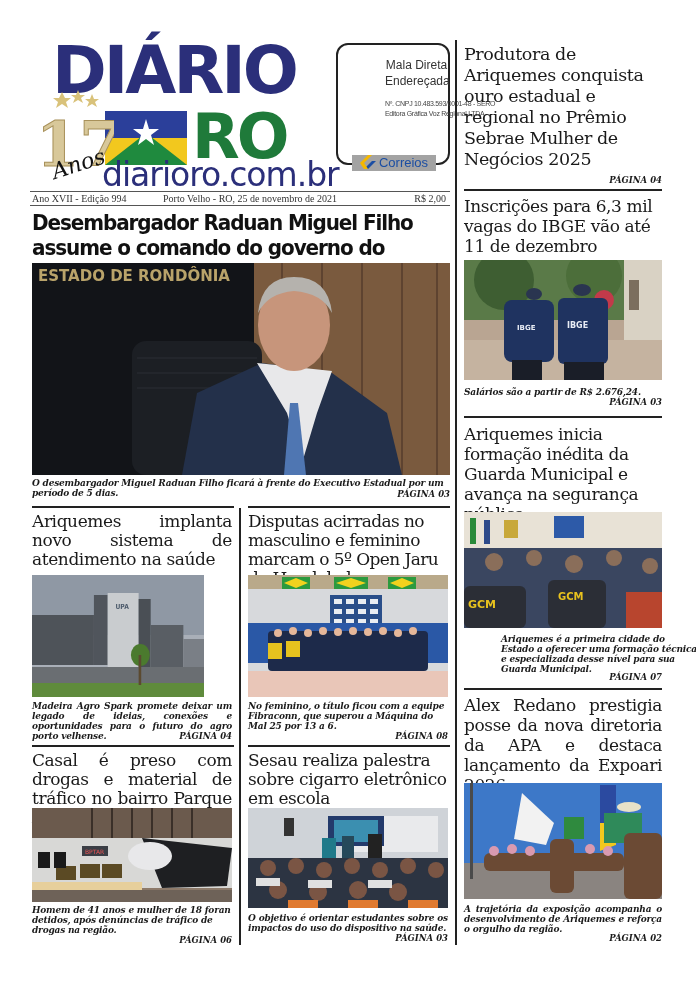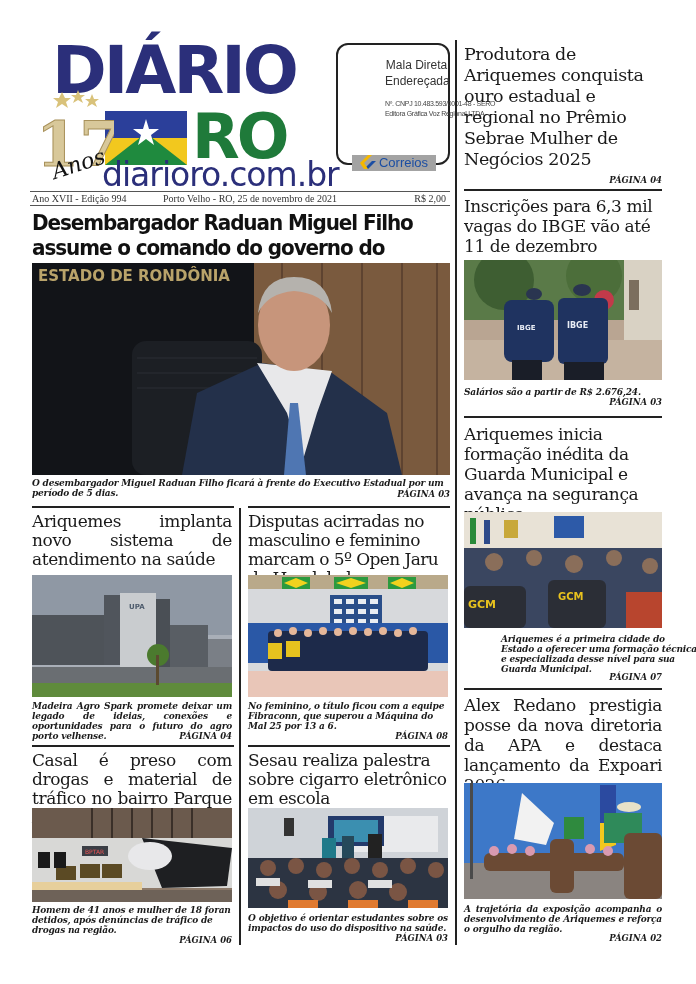--- a/index.html
+++ b/index.html
@@ -161,21 +161,21 @@
     <path d="M226 50 Q230 14 262 14 Q296 14 300 50 Q290 30 262 28 Q236 30 226 50 Z" fill="#b5b2ad"></path>
   </svg>
 </div>
 <div class="abs caption" style="left:32px; top:478px; width:418px;">O desembargador Miguel Raduan Filho ficará à frente do Executivo Estadual por um período de 5 dias.</div>
 <div class="abs pg" style="left:32px; top:489px; width:418px;">PÁGINA 03</div>
 
 <div class="abs hrule" style="left:32px; top:506px; width:202px;"></div>
 <div class="abs hrule" style="left:248px; top:506px; width:202px;"></div>
 
 <div class="abs hl justify" style="left:32px; top:512px; width:200px;">Ariquemes implanta novo sistema de atendimento na saúde</div>
-<div class="abs photo" style="left:32px; top:575px; width:200px; height:122px;">
+<div class="abs photo" style="left:32px; top:575px; width:172px; height:122px;">
   <svg viewBox="0 0 200 122" preserveAspectRatio="none">
     <rect width="200" height="122" fill="#a9afb8"></rect>
     <rect y="0" width="200" height="60" fill="#8f98a4"></rect>
     <rect x="0" y="40" width="72" height="50" fill="#4e5359"></rect>
     <rect x="72" y="20" width="16" height="70" fill="#50555c"></rect>
     <rect x="88" y="18" width="36" height="75" fill="#c9cccf"></rect>
     <text x="97" y="34" font-family="DejaVu Sans, sans-serif" font-size="7" font-weight="bold" fill="#4d5b6c">UPA</text>
     <rect x="124" y="24" width="14" height="68" fill="#4a4f55"></rect>
     <rect x="138" y="50" width="38" height="42" fill="#595e64"></rect>
     <rect x="176" y="64" width="24" height="28" fill="#7a7f86"></rect>

